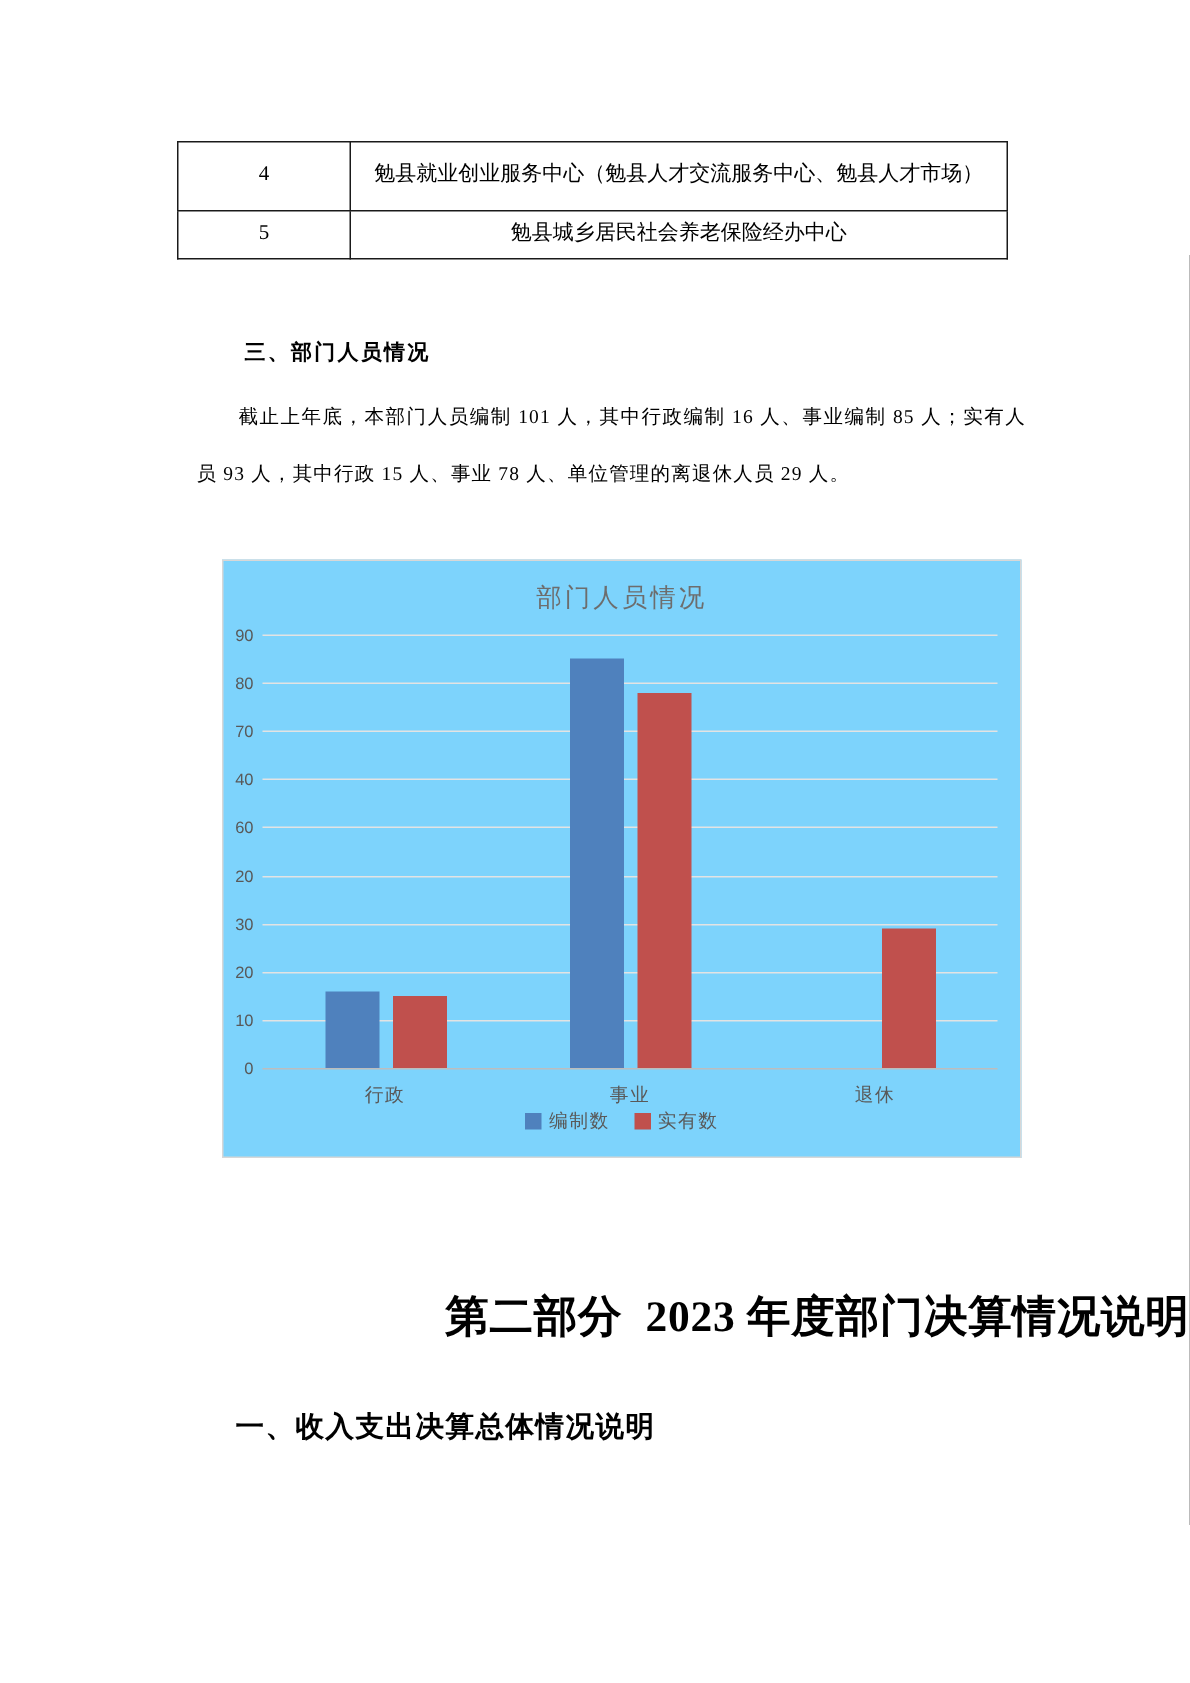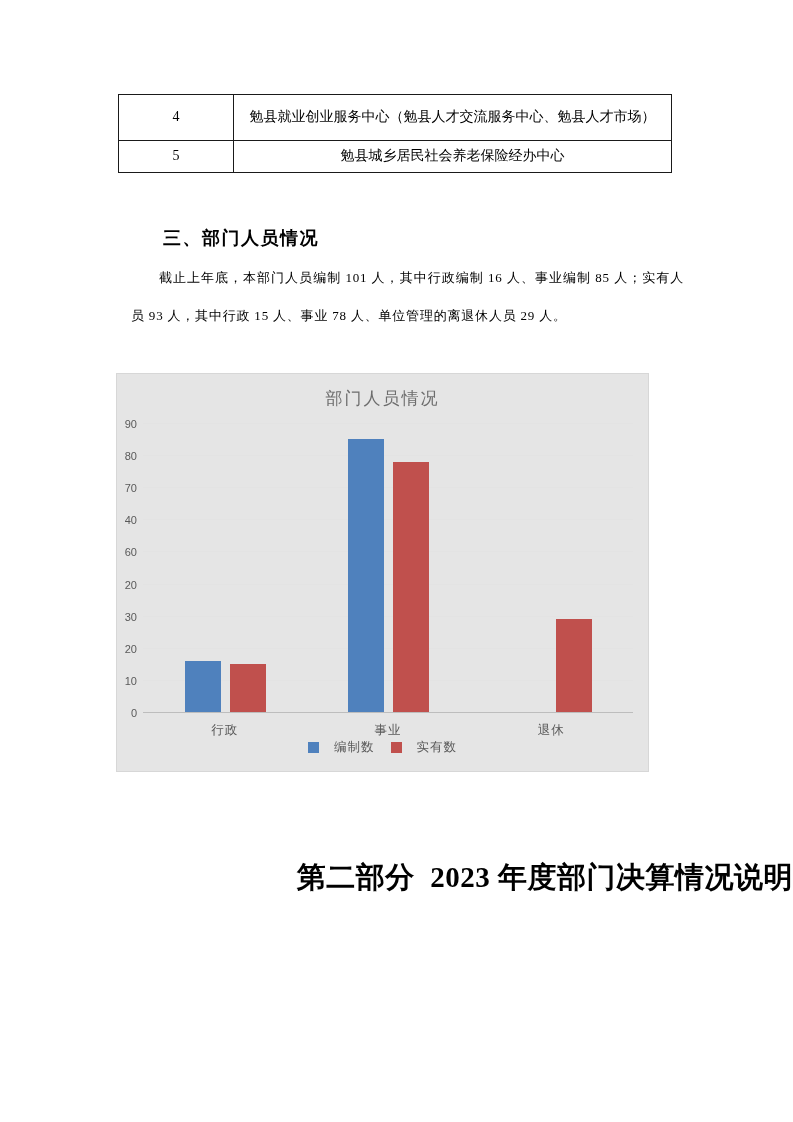--- a/index.html
+++ b/index.html
@@ -34,44 +34,44 @@
   .unit-table tr.row-tall  { height: 46px; }
   .unit-table tr.row-short { height: 32px; }
 
   
   .sec3-heading {
     position: absolute;
     left: 163px;
     top: 226px;
     font-family: "Liberation Sans", "DejaVu Sans", sans-serif;
     font-weight: bold;
-    font-size: 18px;
+    font-size: 14px;
     letter-spacing: 1.5px;
   }
   .sec3-para {
     position: absolute;
     left: 131px;
     top: 259px;
     width: 553px;
     font-size: 13px;
     line-height: 38px;
     text-align: justify;
     text-indent: 2.15em;
     letter-spacing: 0.8px;
   }
 
   
   .chart-box {
     position: absolute;
-    left: 116px;
+    left: 148px;
     top: 373px;
     width: 531px;
     height: 397px;
     border: 1px solid #d7d7d7;
-    background: #e5e5e5;
+    background: #7dd3fc;
     font-family: "Liberation Sans", "DejaVu Sans", sans-serif;
   }
   .chart-title {
     position: absolute;
     top: 13px;
     left: 0;
     width: 100%;
     text-align: center;
     font-size: 17px;
     letter-spacing: 2px;
@@ -120,21 +120,21 @@
   }
   .chart-legend {
     position: absolute;
     bottom: 15px;
     left: 0;
     width: 100%;
     display: flex;
     justify-content: center;
     gap: 16px;
   }
-  .legend-item { display: flex; align-items: center; gap: 15px; }
+  .legend-item { display: flex; align-items: center; gap: 5px; }
   .legend-swatch { width: 11px; height: 11px; }
   .legend-label { font-size: 12.5px; color: #595959; letter-spacing: 1px; }
 
   
   .part2-heading {
     position: absolute;
     left: 0;
     top: 858px;
     width: 100%;
     padding-left: 56px;
@@ -224,14 +224,15 @@
         </div>
         <div class="legend-item">
           <span class="legend-swatch" style="background: rgb(192, 80, 77);"></span>
           <span class="legend-label">实有数</span>
         </div>
       </div>
   </div>
 
   <div class="part2-heading">第二部分  2023 年度部门决算情况说明</div>
 
+  <div class="part2-subheading">一、收入支出决算总体情况说明</div>
 
 </div>
 
 </body></html>

